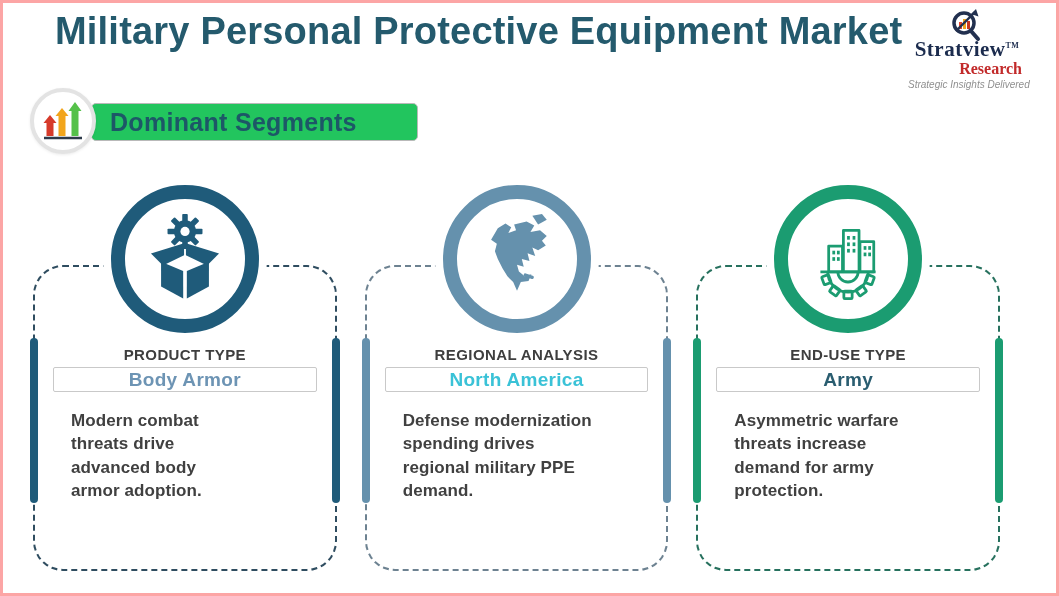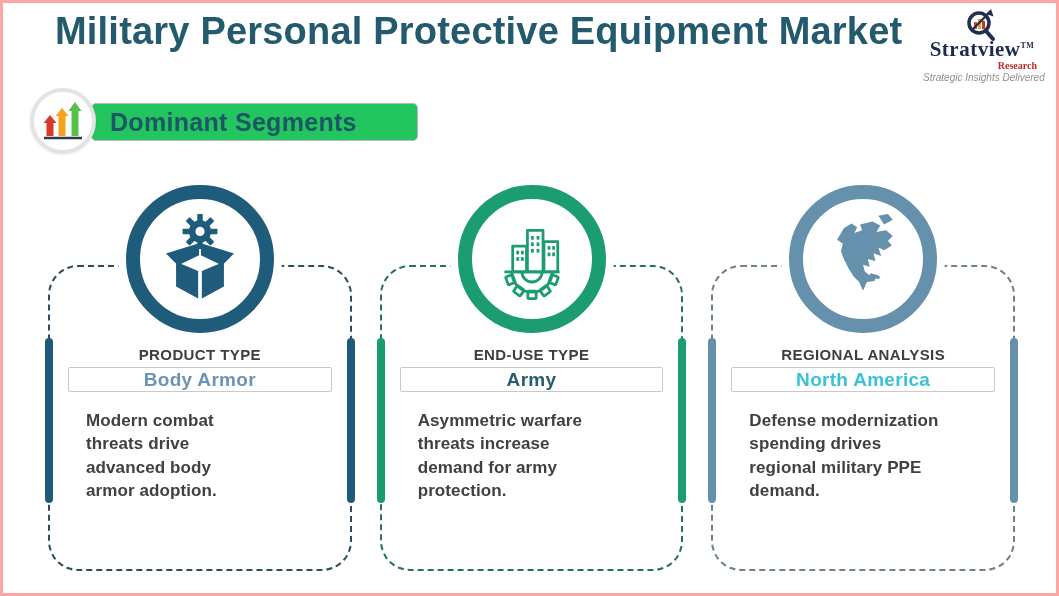--- a/index.html
+++ b/index.html
@@ -9,30 +9,30 @@
     background:#ffffff; border:3px solid #fca5a5;
     font-family:"Liberation Sans", sans-serif;
   }
   
   .title {
     position:absolute; left:52px; top:8px; width:900px;
     font-size:38px; line-height:1.06; font-weight:800;
     letter-spacing:.2px; color:#245a6d;
   }
   .logo {
-    position:absolute; right:15px; top:4px; width:118px; text-align:center;
+    position:absolute; right:30px; top:4px; width:118px; text-align:center;
   }
   .logo-mag { display:block; margin:0 auto -10px auto; }
   .logo-brand {
     font-family:"Liberation Serif", serif; font-size:21px; font-weight:600;
     color:#1c2c4e; letter-spacing:.5px; white-space:nowrap;
   }
   .logo-brand sup { font-size:8px; vertical-align:super; }
   .logo-research {
-    font-family:"Liberation Serif", serif; font-size:10px; font-weight:700;
+    font-family:"Liberation Serif", serif; font-size:16px; font-weight:700;
     color:#c22a2a; text-align:right; margin-top:-2px; padding-right:4px;
   }
   .logo-tagline {
     font-size:10px; font-style:italic; color:#8f8f8f; margin-top:1px; white-space:nowrap;
   }
   
   .badge-box {
     position:absolute; left:88px; top:100px; width:327px; height:38px;
     background:#22c55e; border:1px solid #b9b9b9; border-radius:5px;
     display:flex; align-items:center; padding-left:18px;
@@ -41,21 +41,21 @@
     font-size:25px; font-weight:800; color:#1d5767; letter-spacing:.3px;
   }
   .badge-circle {
     position:absolute; left:27px; top:85px; width:66px; height:66px;
     border-radius:50%; background:#fff; border:4px solid #e3e3e3;
     display:flex; align-items:center; justify-content:center; z-index:2;
     box-shadow:0 1px 3px rgba(0,0,0,.08);
   }
   
   .cards {
-    position:absolute; left:45px; top:262px; width:967px;
+    position:absolute; left:30px; top:262px; width:967px;
     display:flex; gap:28px;
   }
   .card {
     position:relative; flex:1; height:306px;
     border:2px dashed var(--dash,#444); border-radius:30px;
     background:#fff;
   }
   .icon-halo {
     position:absolute; top:-90px; left:50%; transform:translateX(-50%);
     width:164px; height:164px; border-radius:50%; background:#fff;
@@ -169,20 +169,42 @@
       <span class="side-bar left"></span>
       <span class="side-bar right"></span>
       <h3 class="card-cat">PRODUCT TYPE</h3>
       <div class="card-value-box">
         <span class="card-value">Body Armor</span>
       </div>
       <p class="card-desc">Modern combat
 threats drive
 advanced body
 armor adoption.</p>
+    </section>
+
+    <section class="card" style="--ring: #6591ad; --bar: #6591ad; --value_color: #3ac2d7; --dash: #6d8291;">
+      <div class="icon-halo">
+        <div class="icon-ring">
+          <svg width="96" height="96" viewBox="0 0 100 100" fill="currentColor">
+            <path d="M30,18 L38,13 L44,17 L41,23 L49,20 L47,14 L60,11 L68,15 L64,22 L74,20 L81,26 L76,31 L80,36 L72,41 L66,38 L69,47 L61,44 L63,52 L55,50 L57,58 L50,56 L52,63 L58,68 L65,66 L62,73 L54,74 L50,83 L46,74 L40,68 L35,60 L30,50 L27,42 L29,34 L23,30 Z"></path>
+            <path d="M66,5 L76,3 L81,9 L72,14 Z"></path>
+            <rect x="57" y="66" width="11" height="3.5" rx="1.7" transform="rotate(18 62 67)"></rect>
+          </svg>
+        </div>
+      </div>
+      <span class="side-bar left"></span>
+      <span class="side-bar right"></span>
+      <h3 class="card-cat">REGIONAL ANALYSIS</h3>
+      <div class="card-value-box">
+        <span class="card-value">North America</span>
+      </div>
+      <p class="card-desc">Defense modernization
+spending drives
+regional military PPE
+demand.</p>
     </section>
 
     <section class="card" style="--ring: #1b9c71; --bar: #1b9c71; --value_color: #2a5d70; --dash: #27715e;">
       <div class="icon-halo">
         <div class="icon-ring">
           <svg width="92" height="92" viewBox="0 0 100 100" fill="none" stroke="currentColor" stroke-width="3" stroke-linejoin="round">
             <line x1="20" y1="64" x2="80" y2="64"></line>
             <rect x="29" y="36" width="15" height="28"></rect>
             <rect x="45" y="19" width="17" height="45"></rect>
             <rect x="63" y="31" width="15" height="33"></rect>
@@ -227,36 +249,14 @@
       <h3 class="card-cat">END-USE TYPE</h3>
       <div class="card-value-box">
         <span class="card-value">Army</span>
       </div>
       <p class="card-desc">Asymmetric warfare
 threats increase
 demand for army
 protection.</p>
     </section>
 
-    <section class="card" style="--ring: #6591ad; --bar: #6591ad; --value_color: #3ac2d7; --dash: #6d8291;">
-      <div class="icon-halo">
-        <div class="icon-ring">
-          <svg width="96" height="96" viewBox="0 0 100 100" fill="currentColor">
-            <path d="M30,18 L38,13 L44,17 L41,23 L49,20 L47,14 L60,11 L68,15 L64,22 L74,20 L81,26 L76,31 L80,36 L72,41 L66,38 L69,47 L61,44 L63,52 L55,50 L57,58 L50,56 L52,63 L58,68 L65,66 L62,73 L54,74 L50,83 L46,74 L40,68 L35,60 L30,50 L27,42 L29,34 L23,30 Z"></path>
-            <path d="M66,5 L76,3 L81,9 L72,14 Z"></path>
-            <rect x="57" y="66" width="11" height="3.5" rx="1.7" transform="rotate(18 62 67)"></rect>
-          </svg>
-        </div>
-      </div>
-      <span class="side-bar left"></span>
-      <span class="side-bar right"></span>
-      <h3 class="card-cat">REGIONAL ANALYSIS</h3>
-      <div class="card-value-box">
-        <span class="card-value">North America</span>
-      </div>
-      <p class="card-desc">Defense modernization
-spending drives
-regional military PPE
-demand.</p>
-    </section>
-
   </main>
 </div>
 
 </body></html>

